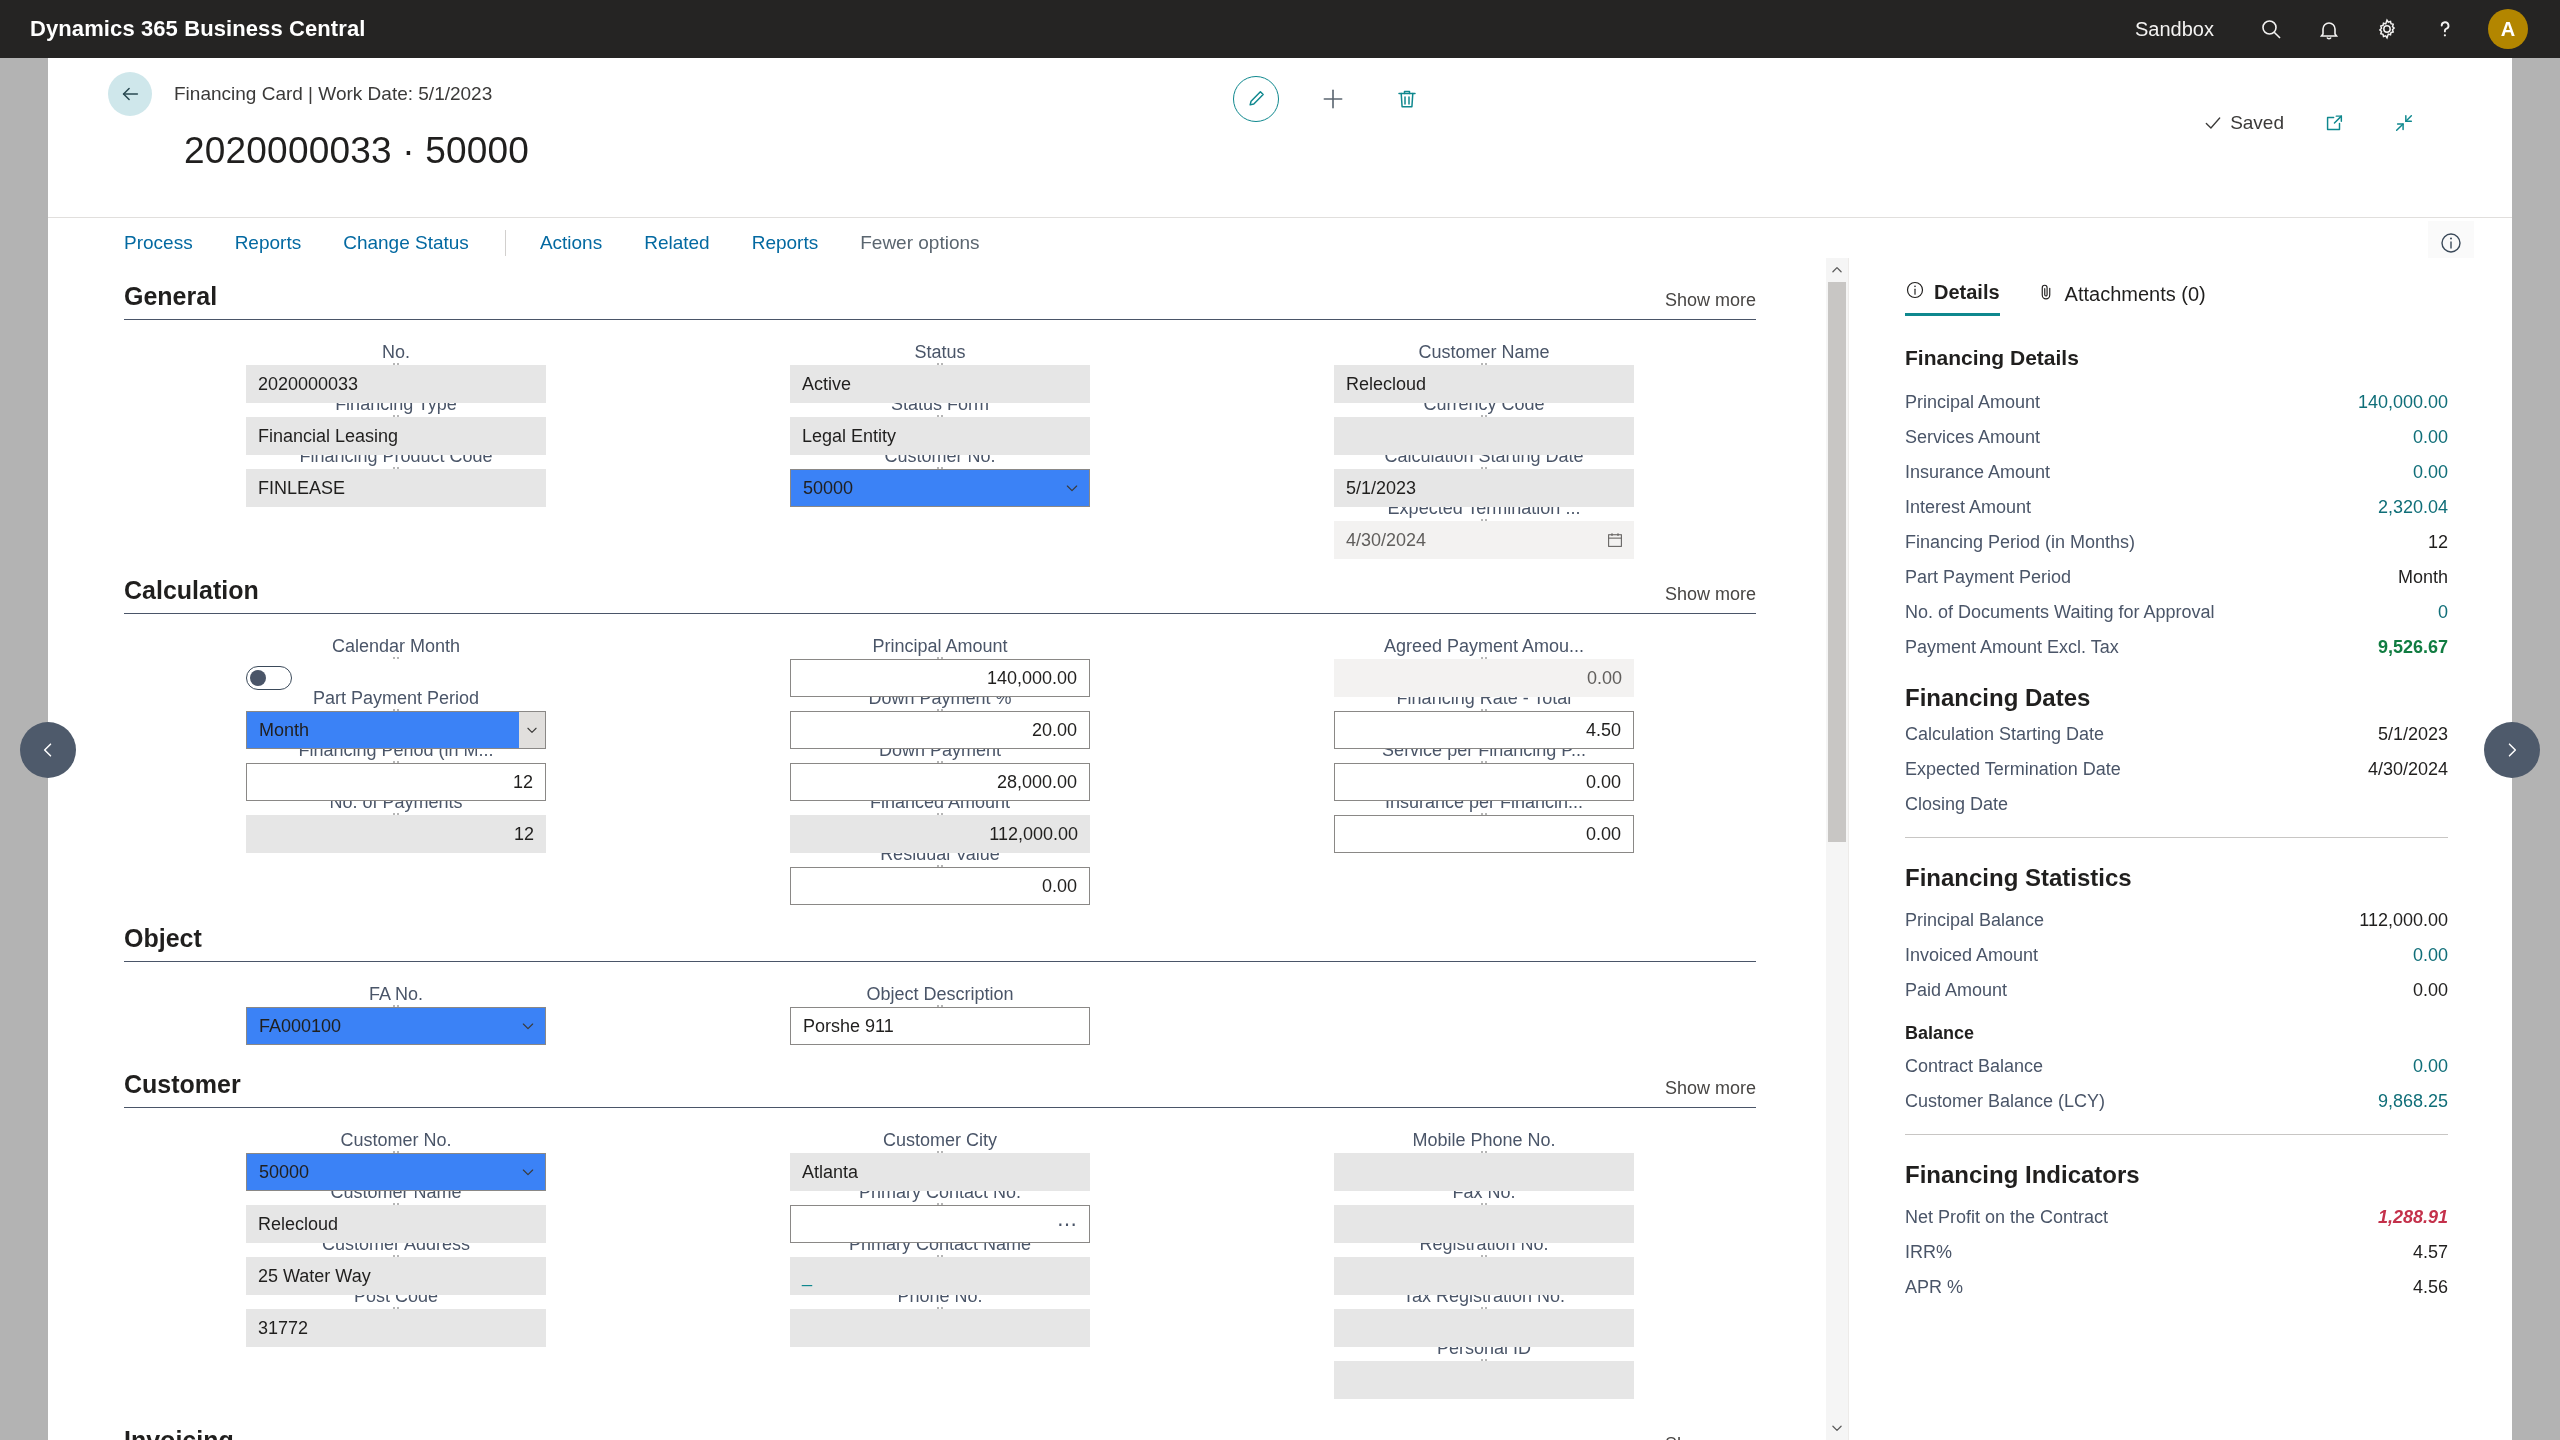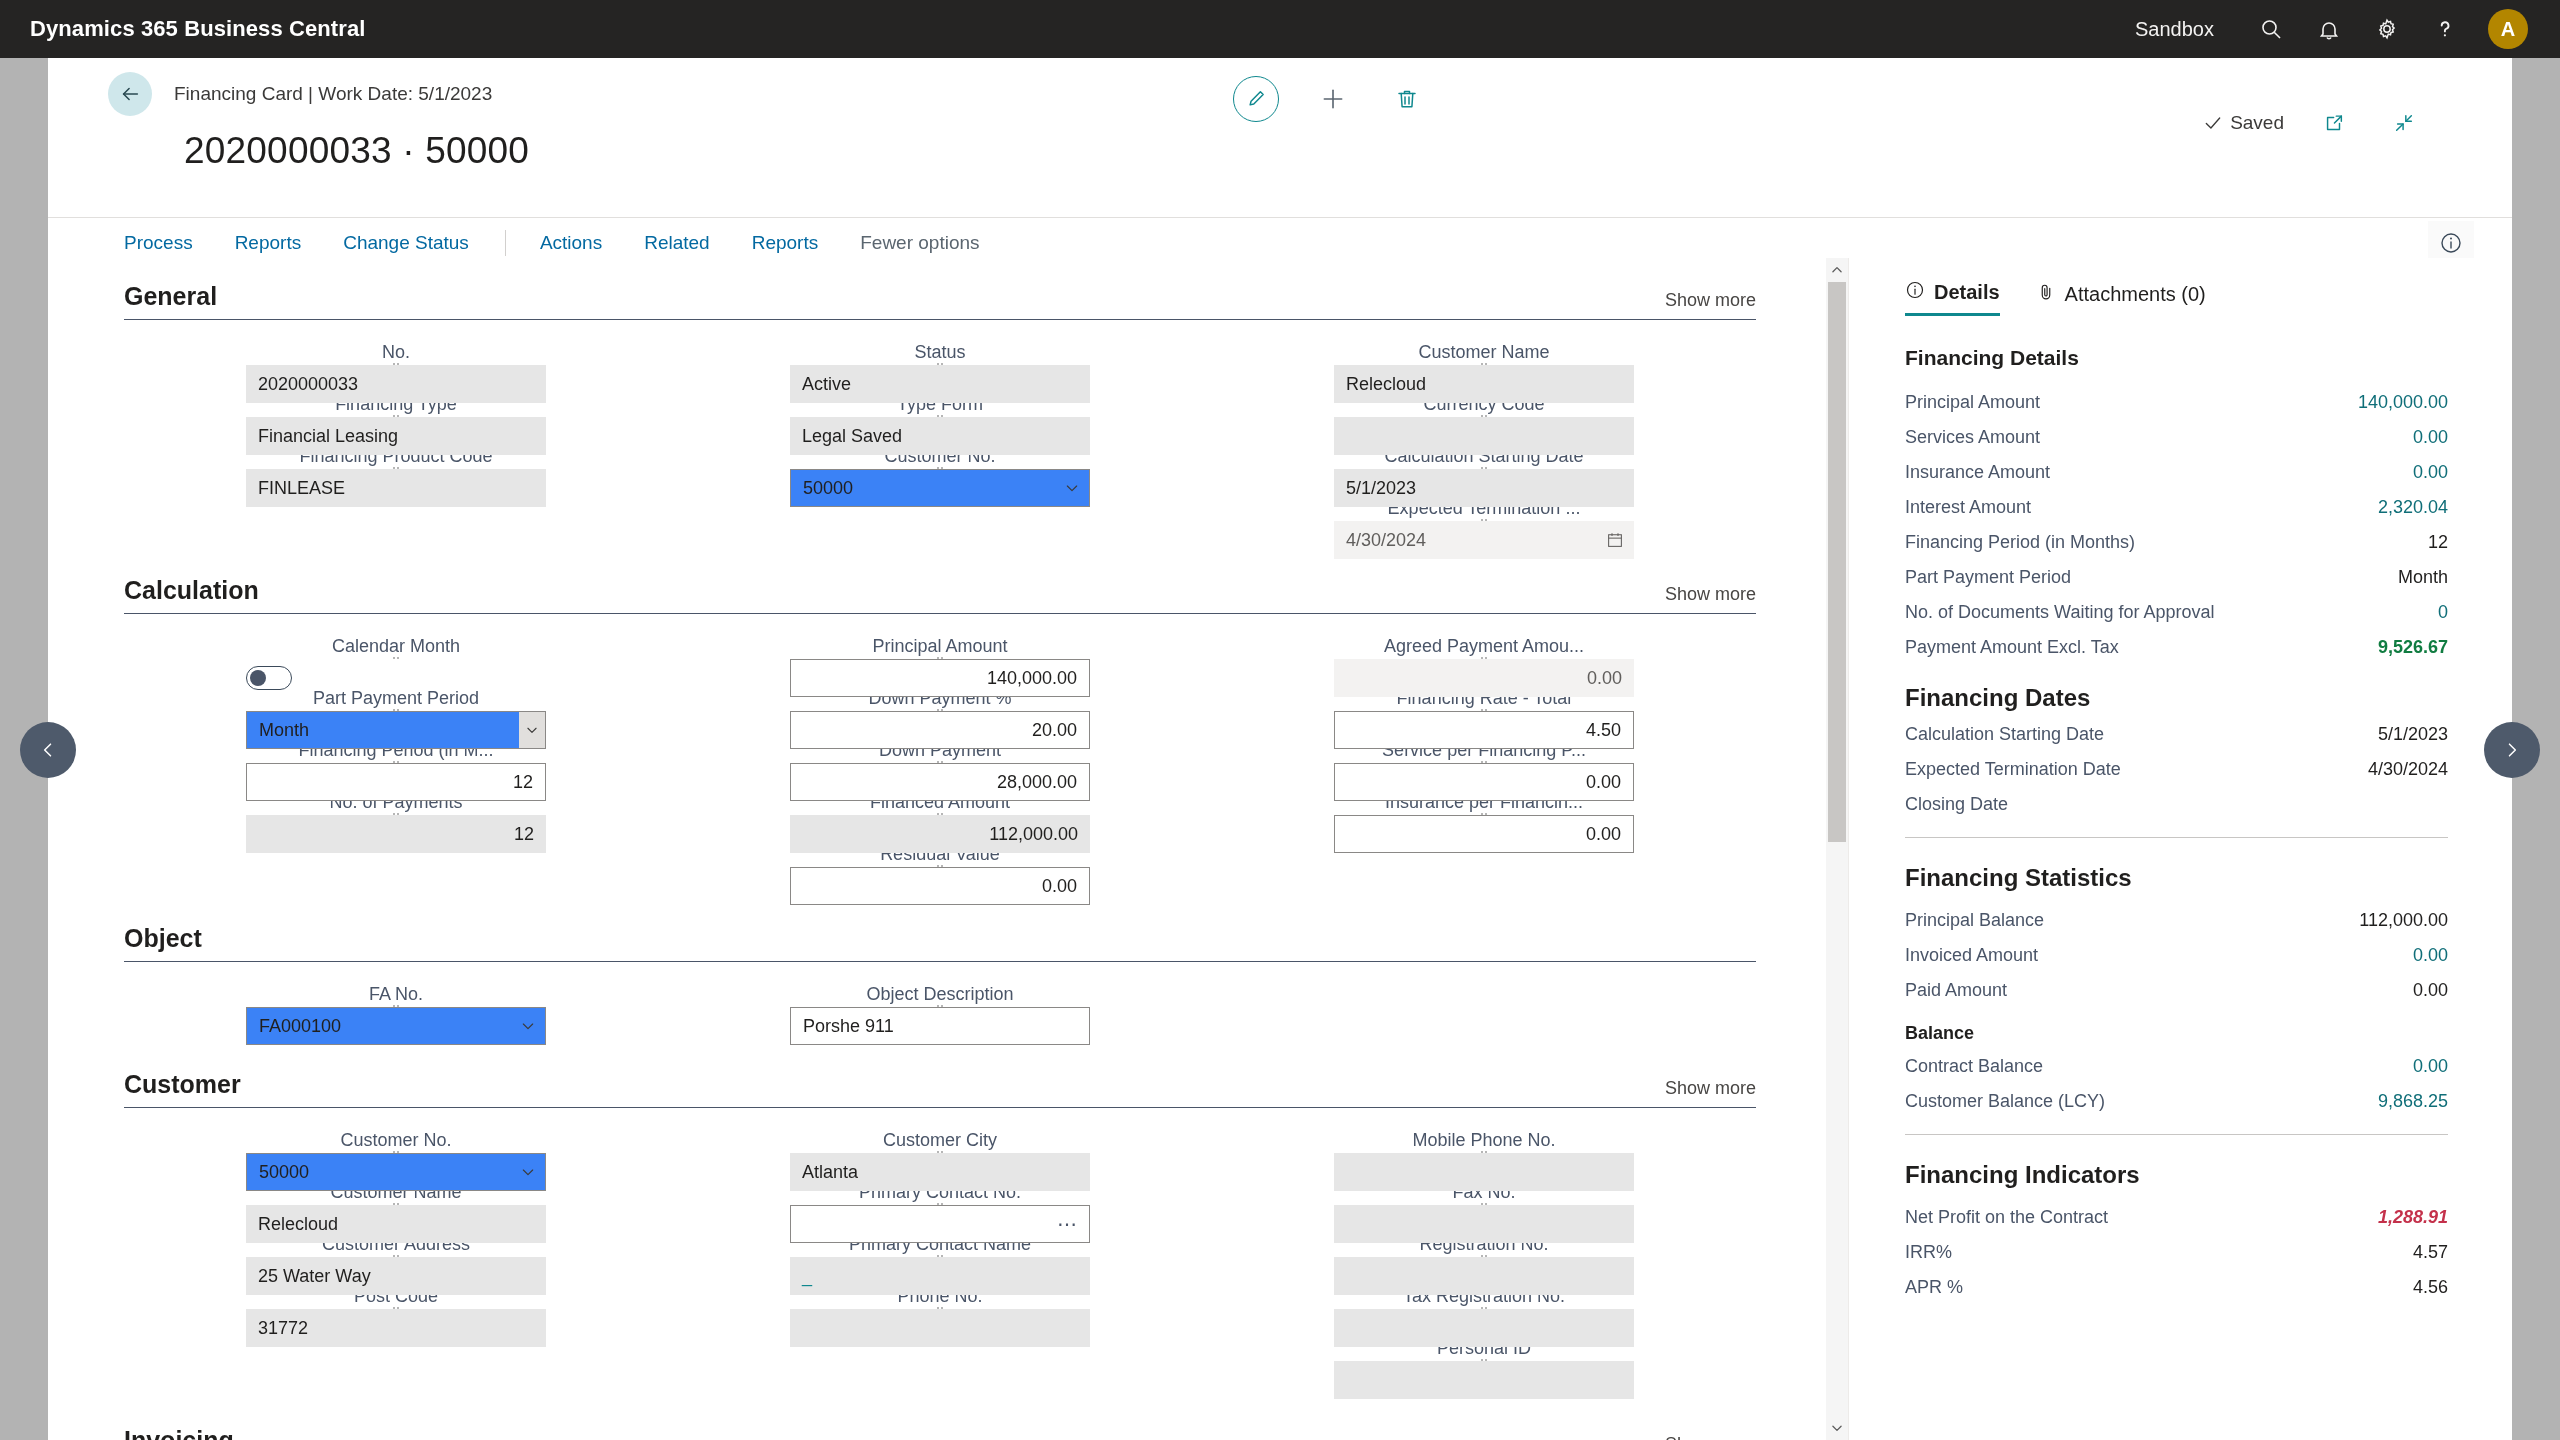--- a/index.html
+++ b/index.html
@@ -385,24 +385,24 @@
 
           <div class="col">
             <div class="fld">
               <span class="lbl">Status</span>
               <span class="dots"></span>
               <span class="ctl">
                   <span class="inp">Active</span>
                 </span>
             </div>
             <div class="fld">
-              <span class="lbl">Type Form</span>
-              <span class="dots"></span>
-              <span class="ctl">
-                  <span class="inp">Legal Saved</span>
+              <span class="lbl">Status Form</span>
+              <span class="dots"></span>
+              <span class="ctl">
+                  <span class="inp">Legal Entity</span>
                 </span>
             </div>
             <div class="fld">
               <span class="lbl">Customer No.</span>
               <span class="dots"></span>
               <span class="ctl">
                 <span class="inp dd">50000</span>
                 <span class="dd-chev">
                   <svg width="16" height="16" viewBox="0 0 24 24" fill="none" stroke="#3b3a39" stroke-width="1.7" stroke-linecap="round" stroke-linejoin="round">
                       <polyline points="5 9 12 16 19 9"></polyline>

